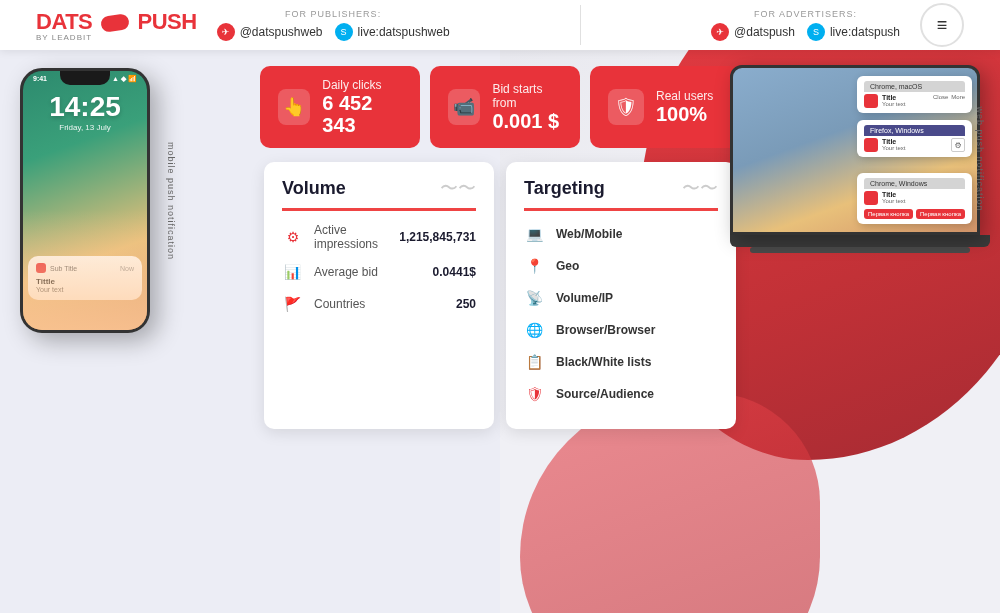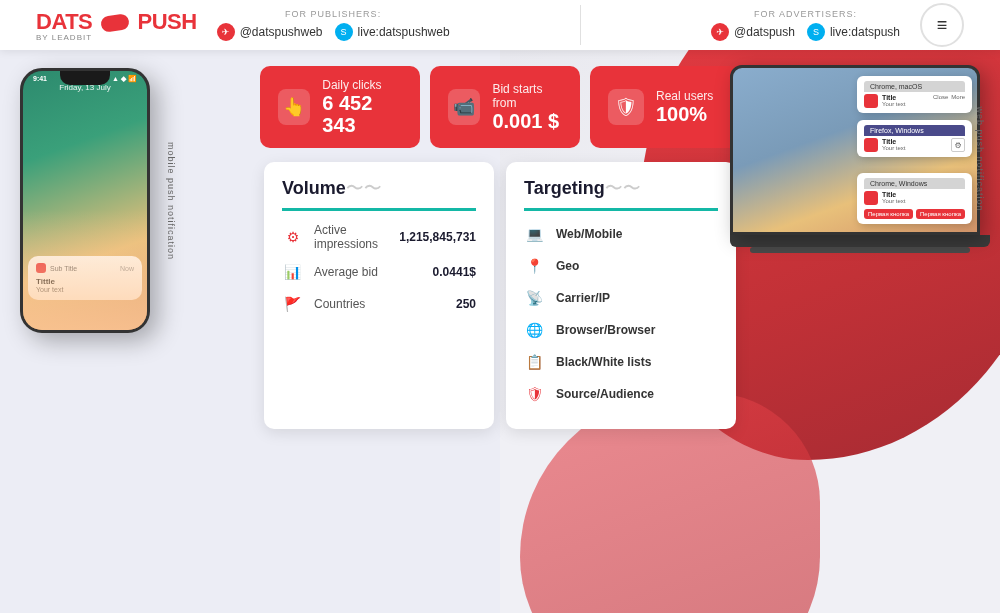--- a/index.html
+++ b/index.html
@@ -234,23 +234,24 @@
     .info-box {
       background: white;
       border-radius: 10px;
       padding: 14px 18px;
       width: 230px;
       box-shadow: 0 4px 15px rgba(0,0,0,0.1);
     }
     .info-box-header {
       display: flex;
       align-items: center;
+      justify-content: space-between;
       margin-bottom: 12px;
       padding-bottom: 8px;
-      border-bottom: 3px solid #14b8a6;
+      border-bottom: 3px solid #ef4444;
     }
     .info-box-title {
       font-size: 18px;
       font-weight: 900;
       color: #1a1a2e;
     }
     .wave-icon {
       font-size: 18px;
       color: #ccc;
     }
@@ -604,20 +605,21 @@
 </header>
 
 <div class="phone-mockup">
   <div class="phone-frame">
     <div class="phone-notch"></div>
     <div class="phone-screen">
       <div class="phone-status-bar">
         <span>9:41</span>
         <span>▲ ◆ 📶</span>
       </div>
+      <div class="phone-time">14:25</div>
       <div class="phone-date">Friday, 13 July</div>
 
       <div class="phone-notification">
         <div class="phone-notif-header">
           <div class="phone-notif-app">
             <div class="phone-notif-icon"></div>
             <span>Sub Title</span>
           </div>
           <span class="phone-notif-time">Now</span>
         </div>
@@ -743,21 +745,21 @@
         <div class="info-row">
           <div class="info-row-icon">💻</div>
           <span class="info-row-label">Web/Mobile</span>
         </div>
         <div class="info-row">
           <div class="info-row-icon">📍</div>
           <span class="info-row-label">Geo</span>
         </div>
         <div class="info-row">
           <div class="info-row-icon">📡</div>
-          <span class="info-row-label">Carrier/IP</span>
+          <span class="info-row-label">Volume/IP</span>
         </div>
         <div class="info-row">
           <div class="info-row-icon">🌐</div>
           <span class="info-row-label">Browser/Browser</span>
         </div>
         <div class="info-row">
           <div class="info-row-icon">📋</div>
           <span class="info-row-label">Black/White lists</span>
         </div>
         <div class="info-row">

